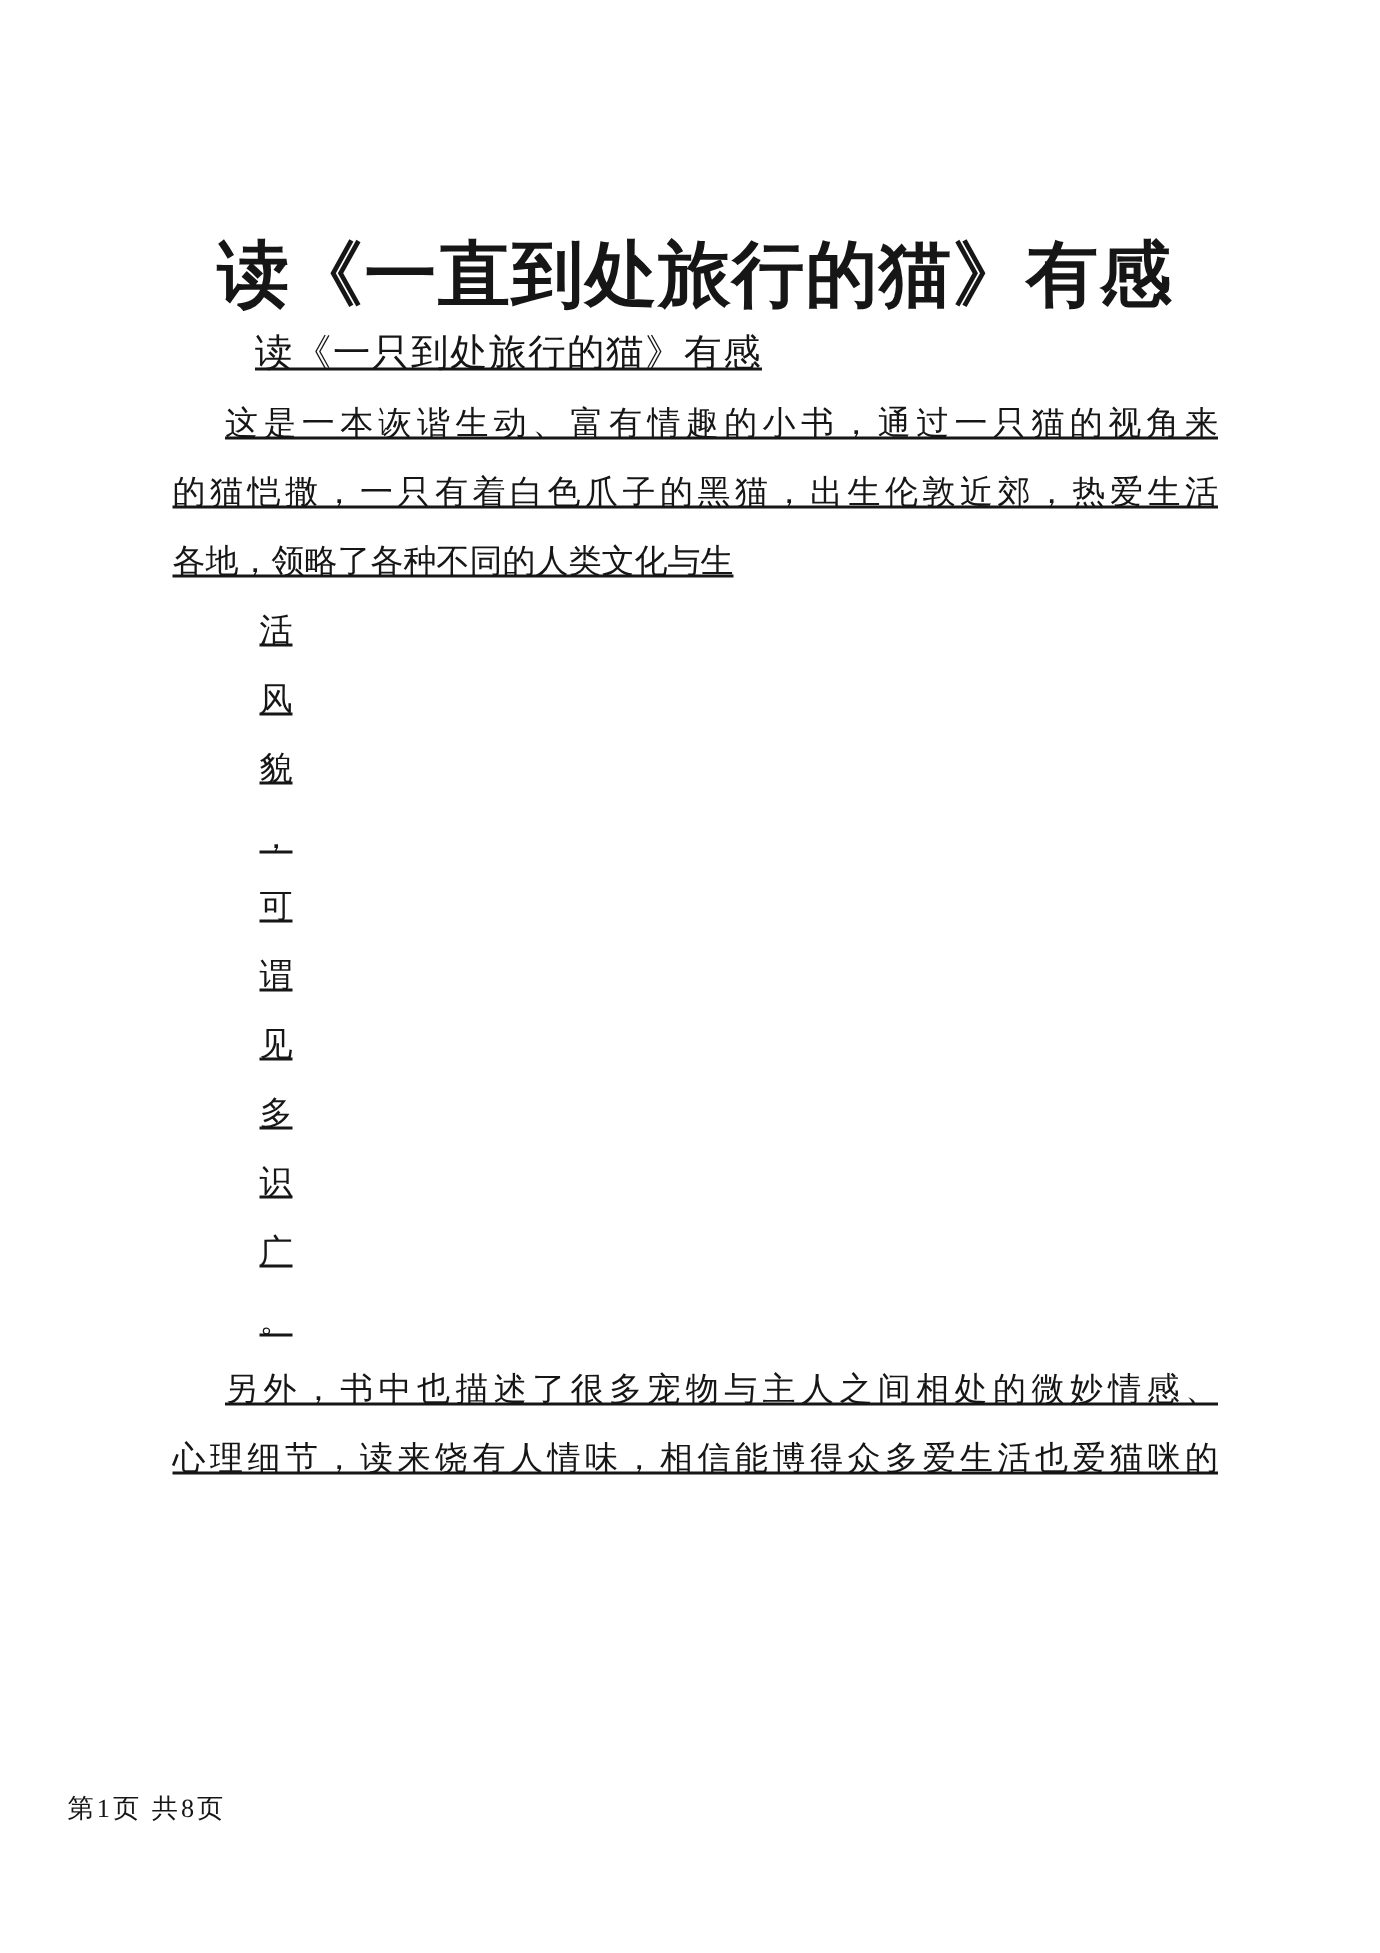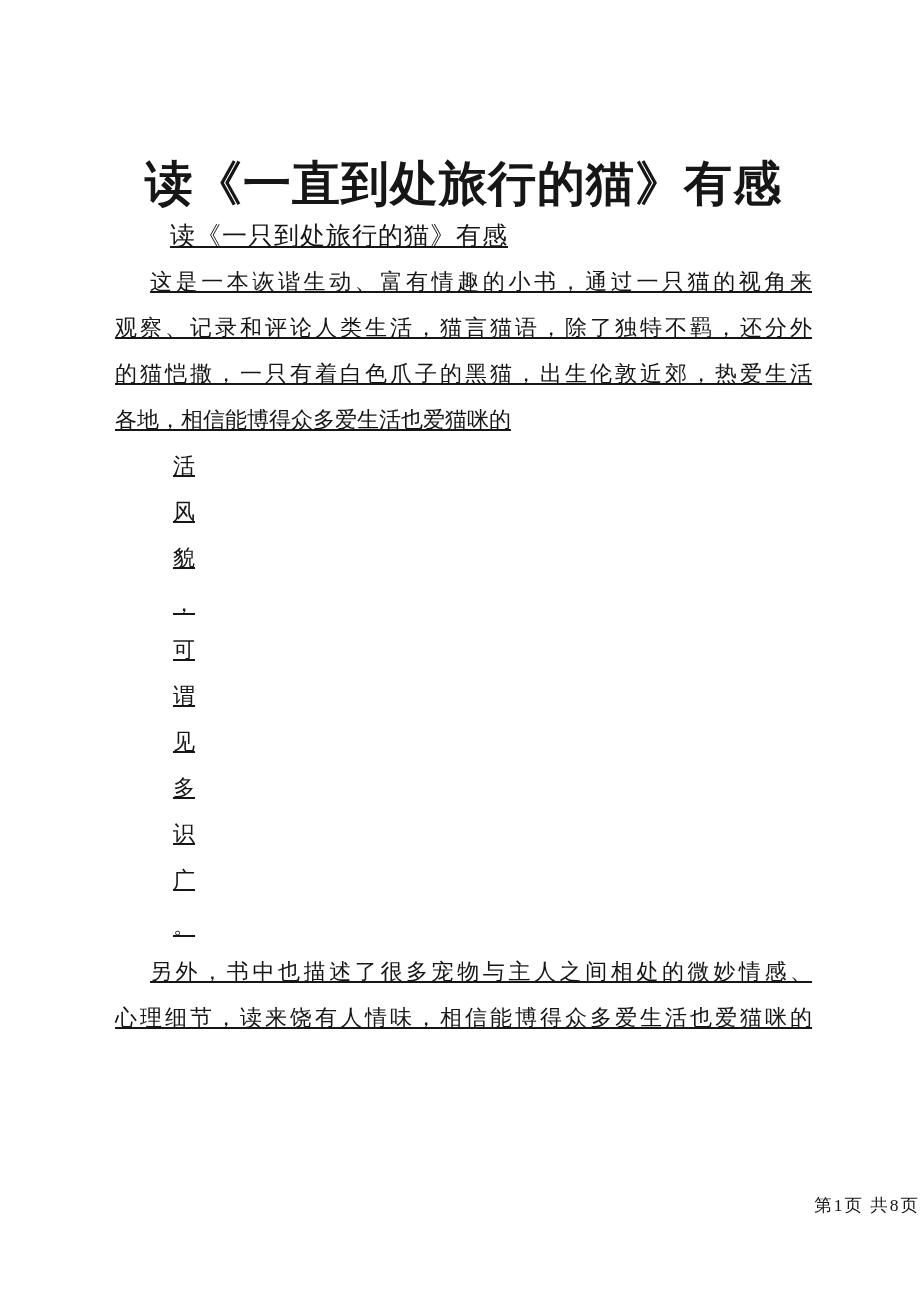--- a/index.html
+++ b/index.html
@@ -61,37 +61,36 @@
   .line.solo { padding-left: 58px; }
   .footer {
     position: absolute;
     top: 1190px;
     left: 0;
     width: 920px;
     padding-left: 45px;
     box-sizing: border-box;
     height: 30px;
     line-height: 30px;
-    text-align: right;
+    text-align: left;
     font-size: 17.5px;
     letter-spacing: 2px;
   }
 </style>
 </head>
 <body>
 
 <div class="page">
   <div class="title">读《一直到处旅行的猫》有感</div>
 
   <div class="content">
       <div class="line sub">读《一只到处旅行的猫》有感</div>
       <div class="line p-first just">这是一本诙谐生动、富有情趣的小书，通过一只猫的视角来</div>
-      <div class="line just">观察、记录和评论人类生活，猫言猫语，除了独特不羁，还分外</div>
       <div class="line just">的猫恺撒，一只有着白色爪子的黑猫，出生伦敦近郊，热爱生活</div>
-      <div class="line">各地，相信能博得众多爱生活也爱猫咪的</div>
+      <div class="line">各地，领略了各种不同的人类文化与生</div>
       <div class="line solo">活</div>
       <div class="line solo">风</div>
       <div class="line solo">貌</div>
       <div class="line solo">，</div>
       <div class="line solo">可</div>
       <div class="line solo">谓</div>
       <div class="line solo">见</div>
       <div class="line solo">多</div>
       <div class="line solo">识</div>
       <div class="line solo">广</div>

